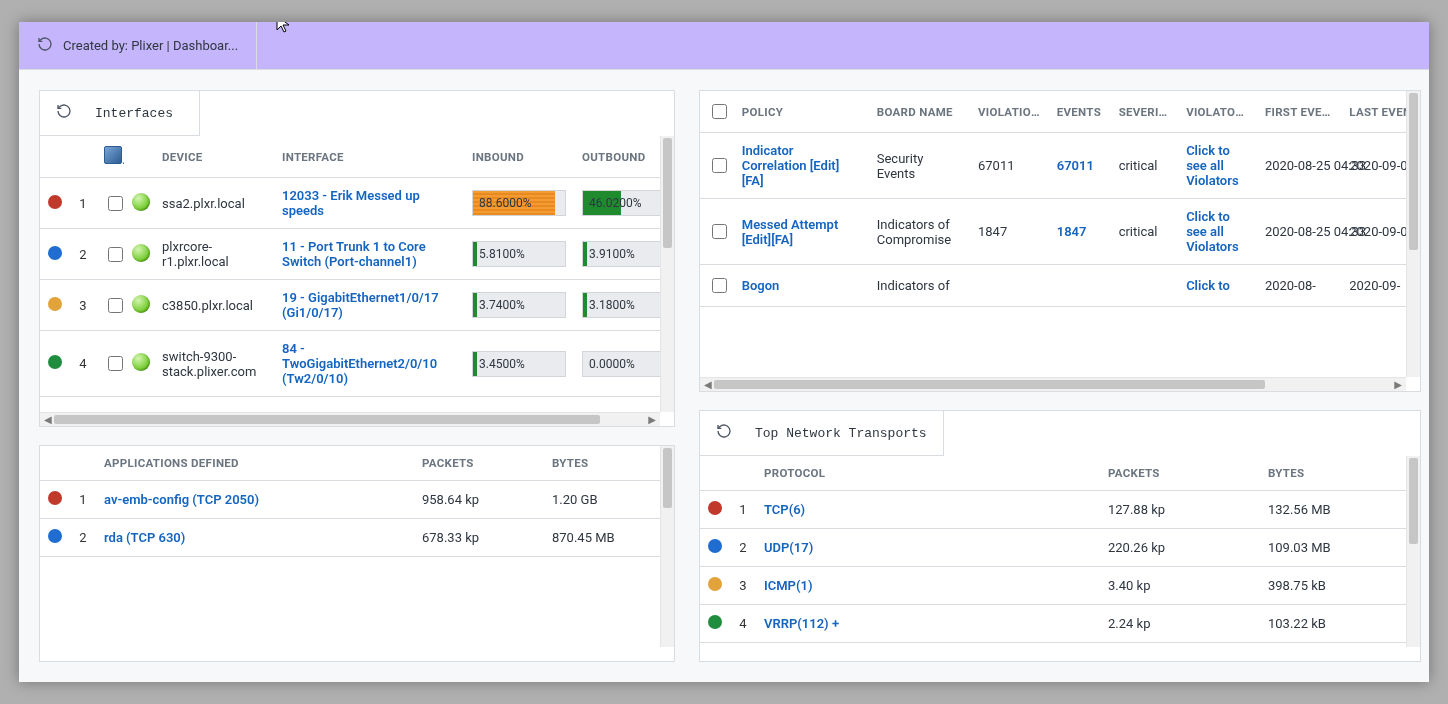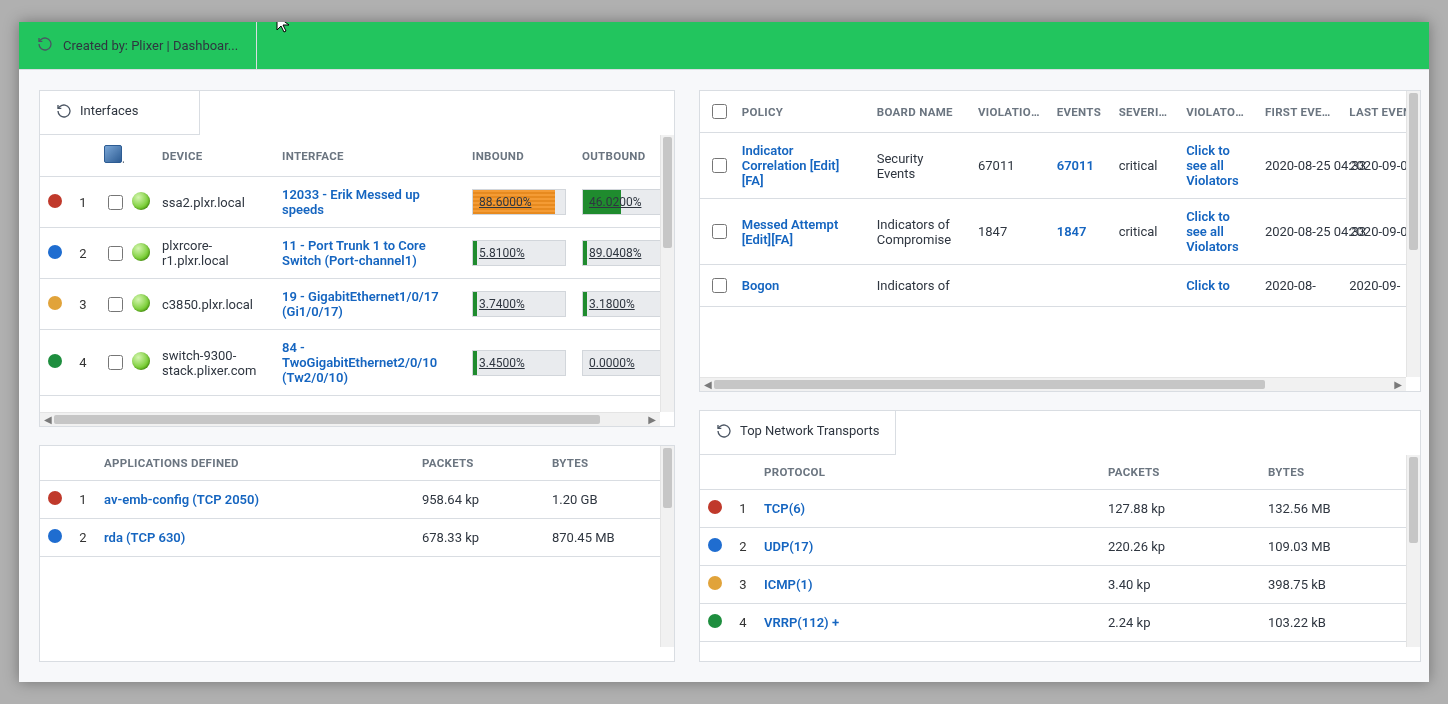--- a/index.html
+++ b/index.html
@@ -15,21 +15,21 @@
   body{
     font-family:-apple-system,BlinkMacSystemFont,"Segoe UI",Roboto,Arial,sans-serif;
     font-size:13px;
     color:var(--text);
     background:#b0b0b0;
   }
   .frame{
     width:1410px;
     height:660px;
     margin:22px auto 0;
-    background:#22c55e;
+    background:#c4b5fd;
     box-shadow:0 0 14px rgba(0,0,0,.35);
     position:relative;
     overflow:hidden;
   }
   .cursor{
     position:absolute;
     left:256px;top:-8px;
     pointer-events:none;
     font-size:18px;
     color:#000;
@@ -65,26 +65,27 @@
     overflow:hidden;
   }
   .col{display:flex;flex-direction:column;gap:18px;min-height:0;}
   .panel{
     border:1px solid var(--border);
     background:var(--panel-bg);
     display:flex;flex-direction:column;
     min-height:0;
   }
   .panel-header{
-    display:flex;gap:8px;
+    display:flex;align-items:center;gap:23px;
     padding:12px 16px;
     border-bottom:1px solid var(--border);
     border-right:1px solid var(--border);
     width:max-content;
     min-width:160px;
+    font-family:Liberation Mono, monospace;
   }
   .panel-body{position:relative;flex:1;min-height:0;overflow:hidden;}
   .scroll-y{overflow:hidden;position:relative;}
   .fake-vscroll{
     position:absolute;right:0;top:0;bottom:14px;width:14px;
     background:#f1f1f1;border-left:1px solid #e4e4e4;
   }
   .fake-vscroll .thumb{
     position:absolute;left:2px;right:2px;
     top:2px;height:40%;
@@ -125,21 +126,21 @@
     background:linear-gradient(135deg,#7aa6d6,#2d5c93);
     border:1px solid #2d5c93;border-radius:2px;position:relative;
   }
   .chk{width:15px;height:15px;}
   .progress{
     position:relative;height:26px;background:#e9ebee;border:1px solid #d2d6db;
     overflow:hidden;display:flex;align-items:center;
   }
   .progress .fill{position:absolute;left:0;top:0;bottom:0;}
   .progress .tick{position:absolute;left:0;top:0;bottom:0;width:4px;background:#1f8b2e;}
-  .progress .lbl{position:relative;z-index:2;font-size:12px;padding-left:6px;color:#2f3640;white-space:nowrap;text-decoration:underline;}
+  .progress .lbl{position:relative;z-index:2;font-size:12px;padding-left:6px;color:#2f3640;white-space:nowrap;}
   .fill.orange{background:repeating-linear-gradient(0deg,#e78a1f,#e78a1f 2px,#f49b34 2px,#f49b34 4px);}
   .fill.green{background:#1f8b2e;}
   .nowrap{white-space:nowrap;}
   .idx{text-align:center;color:#333;}
   .refresh-icon svg{width:16px;height:16px;stroke:#4b5563;}
   .pencil-icon svg{width:16px;height:16px;stroke:#4b5563;}
 </style>
 </head>
 <body>
 
@@ -231,21 +232,21 @@
     <td><a class="link">11 - Port Trunk 1 to Core Switch (Port-channel1)</a></td>
     <td>
                     <div class="progress">
                       <span class="tick"></span>
                       <span class="lbl">5.8100%</span>
                     </div>
                   </td>
     <td>
                     <div class="progress">
                       <span class="tick"></span>
-                      <span class="lbl">89.0408%</span>
+                      <span class="lbl">3.9100%</span>
                     </div>
                   </td>
   </tr>
   <tr>
     <td class="idx"><span class="dot" style="background:#e1a33a"></span></td>
     <td class="idx">3</td>
     <td><input type="checkbox" class="chk" style=""></td>
     <td><span class="status-icon"></span></td>
     <td>c3850.plxr.local</td>
     <td><a class="link">19 - GigabitEthernet1/0/17 (Gi1/0/17)</a></td>

